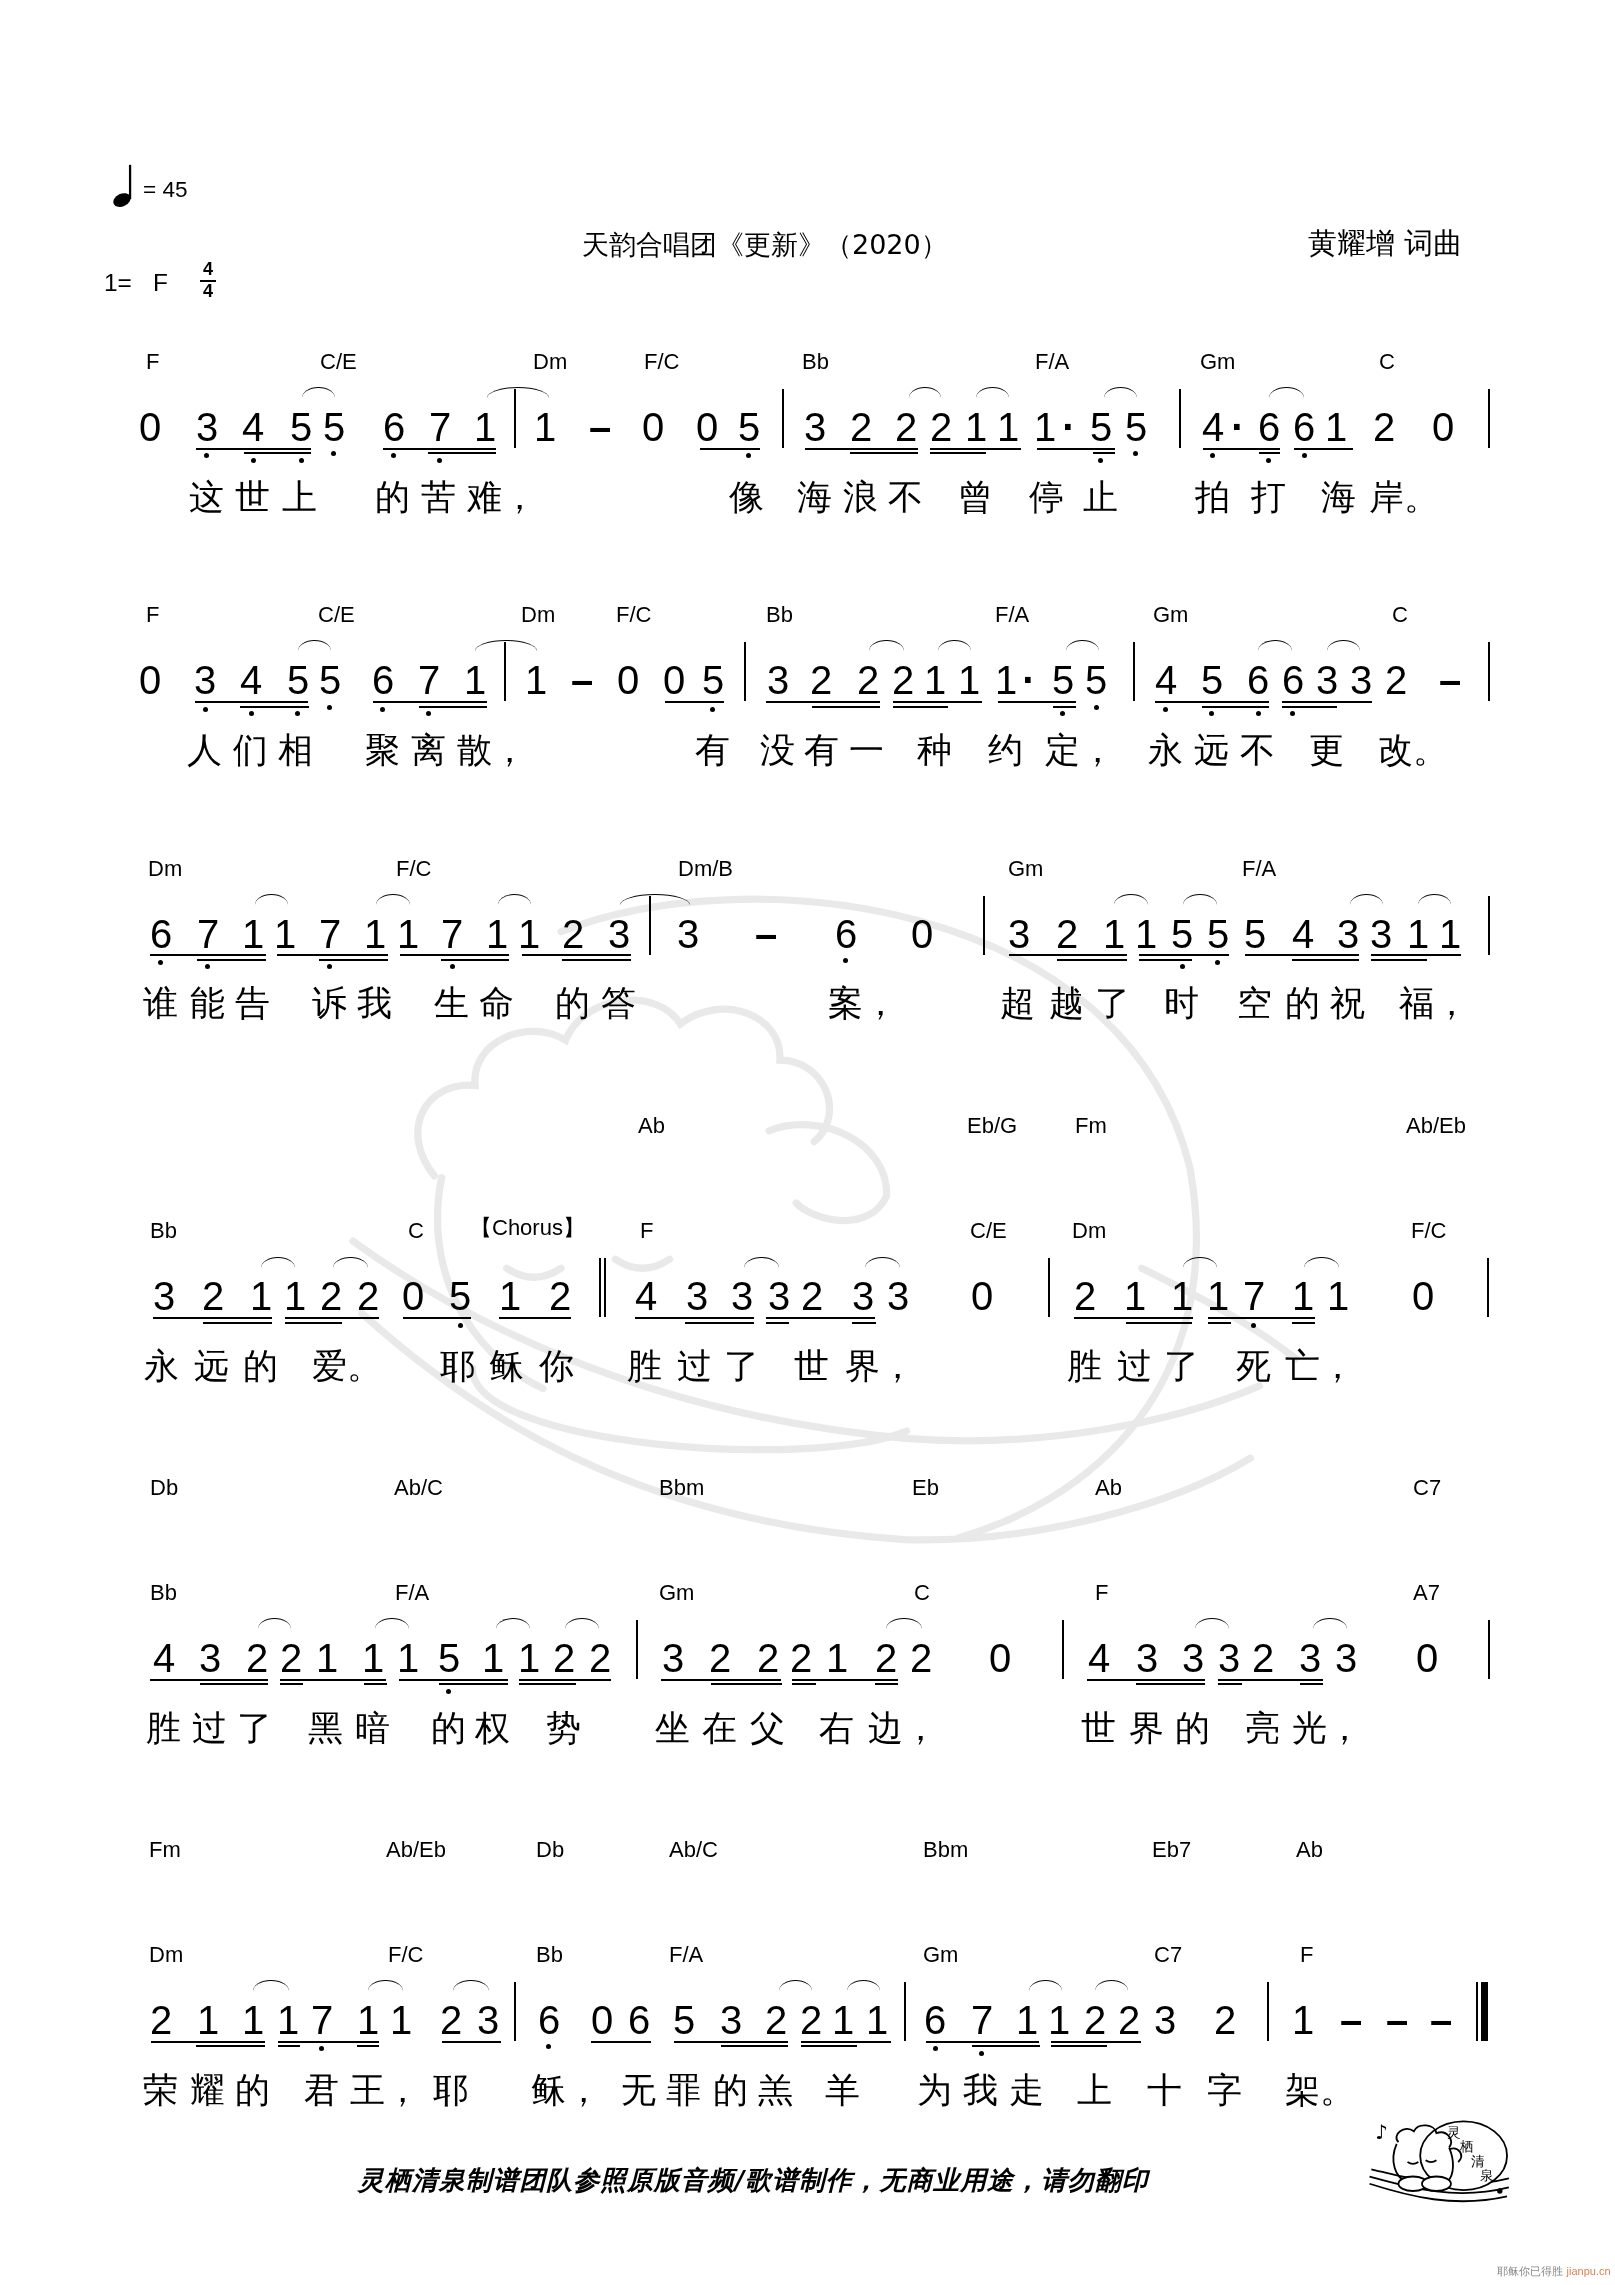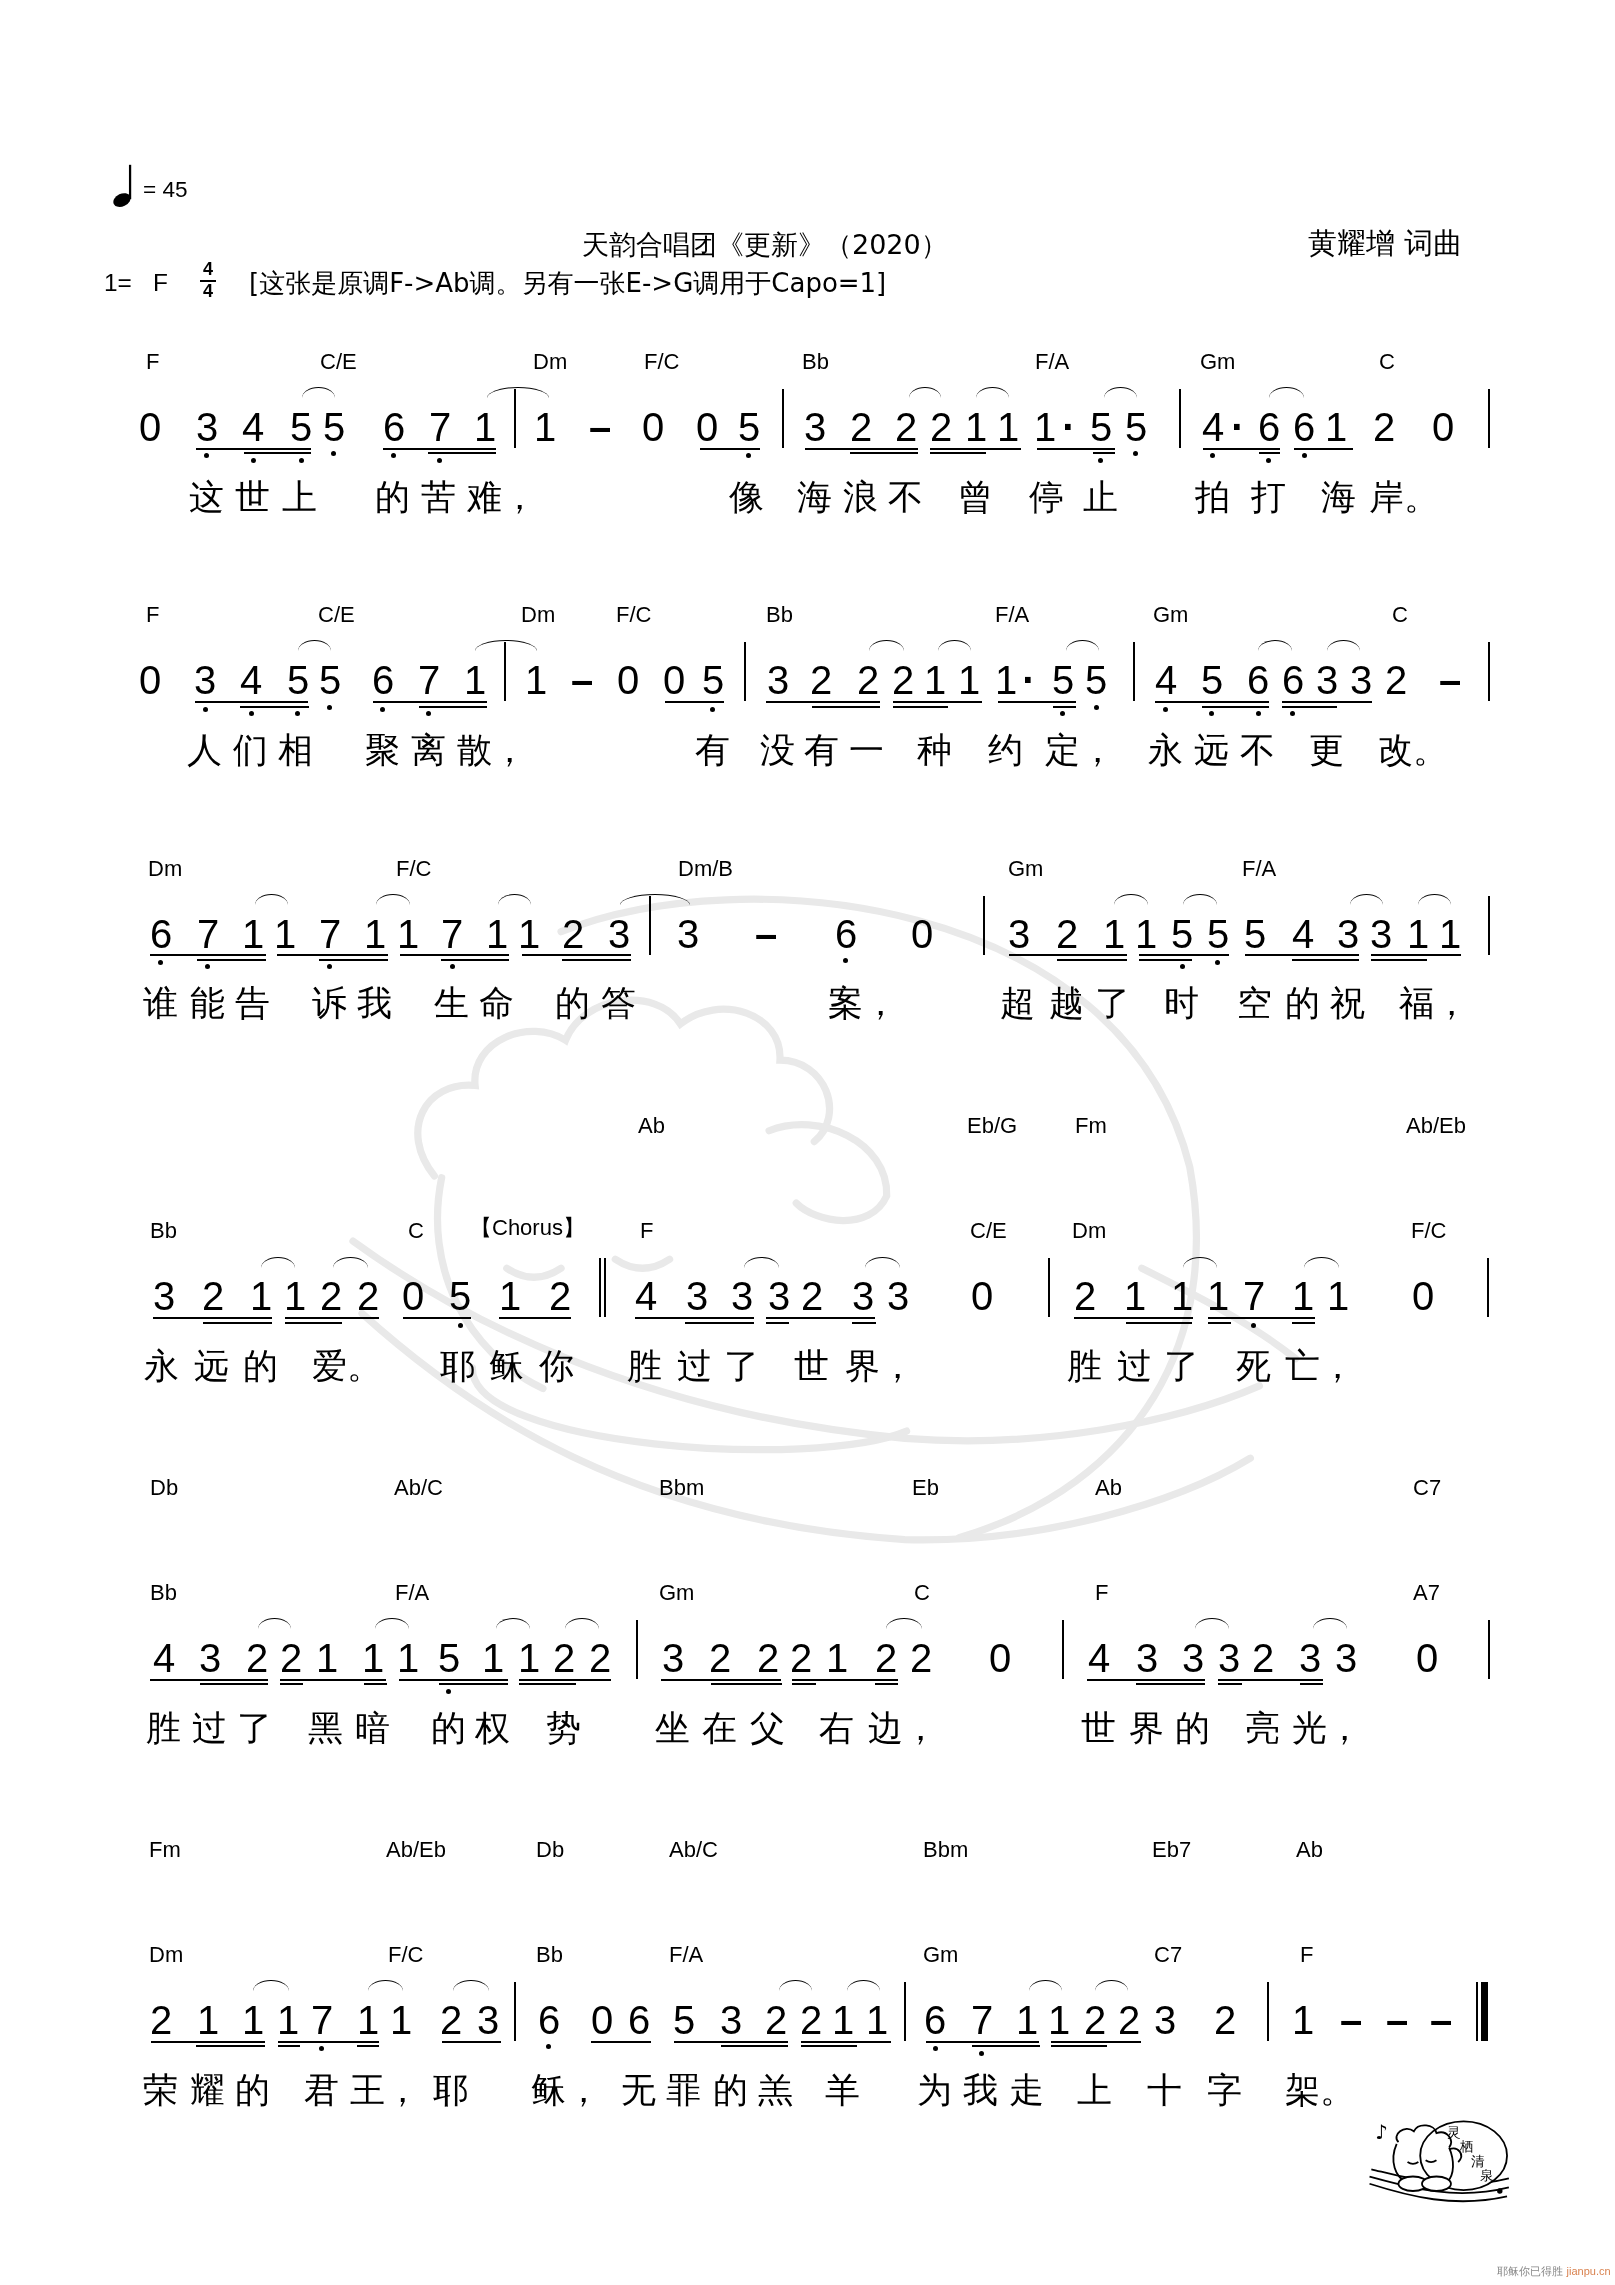--- a/index.html
+++ b/index.html
@@ -69,21 +69,20 @@
   <div class="abs subtitle" style="left:582px;top:231px;">天韵合唱团《更新》（2020）</div>
   <div class="abs composer" style="left:1308px;top:229px;">黄耀增 词曲</div>
 
   <div class="abs key-text" style="left:104px;top:271px;">1=</div>
   <div class="abs key-text" style="left:153px;top:271px;">F</div>
   <div class="abs frac" style="left:199px;top:261px;">
     <span>4</span>
     <div class="fline"></div>
     <span>4</span>
   </div>
-  <div class="abs key-note" style="left:249px;top:270px;">[这张是原调F-&gt;Ab调。另有一张E-&gt;G调用于Capo=1]</div>
 
   <div id="systems">
       <div class="system">
         <div class="chord" style="left: 146px; top: 351px;">F</div>
         <div class="chord" style="left: 320px; top: 351px;">C/E</div>
         <div class="chord" style="left: 533px; top: 351px;">Dm</div>
         <div class="chord" style="left: 644px; top: 351px;">F/C</div>
         <div class="chord" style="left: 802px; top: 351px;">Bb</div>
         <div class="chord" style="left: 1035px; top: 351px;">F/A</div>
         <div class="chord" style="left: 1200px; top: 351px;">Gm</div>
@@ -622,20 +621,21 @@
         <div class="lyric" style="left: 917px; top: 2072px;">为</div>
         <div class="lyric" style="left: 963px; top: 2072px;">我</div>
         <div class="lyric" style="left: 1009px; top: 2072px;">走</div>
         <div class="lyric" style="left: 1077px; top: 2072px;">上</div>
         <div class="lyric" style="left: 1147px; top: 2072px;">十</div>
         <div class="lyric" style="left: 1207px; top: 2072px;">字</div>
         <div class="lyric" style="left: 1285px; top: 2072px;">架。</div>
       </div>
     </div>
 
+  <div class="abs footer" style="left:358px;top:2167px;">灵栖清泉制谱团队参照原版音频/歌谱制作，无商业用途，请勿翻印</div>
 
   <div class="logo">
     <svg width="154" height="95" viewBox="0 0 170 105">
       <g fill="none" stroke="#000" stroke-width="2">
         <path d="M 8 60 C 50 70, 100 85, 160 70"></path>
         <path d="M 6 68 C 50 80, 100 95, 160 80"></path>
         <path d="M 6 76 C 50 90, 100 103, 158 90"></path>
         <ellipse cx="110" cy="45" rx="48" ry="38" fill="#fff"></ellipse>
         <path d="M 38 30 C 30 22, 45 10, 55 18 C 60 8, 78 10, 80 20 C 92 16, 100 28, 94 36"></path>
         <path d="M 36 32 C 28 50, 34 70, 48 74 L 92 74 C 100 66, 100 50, 94 36"></path>

